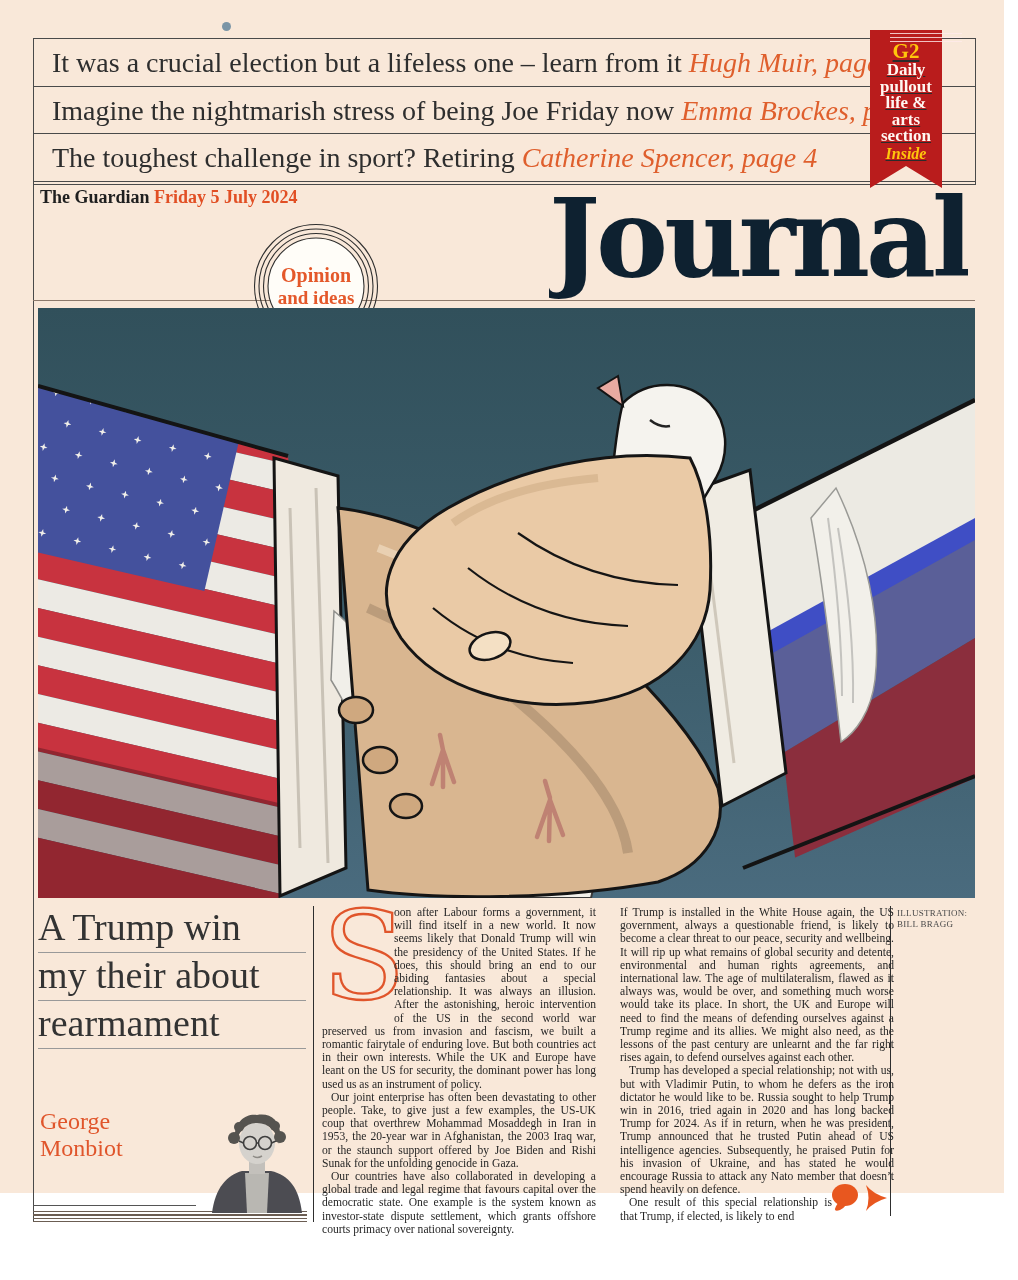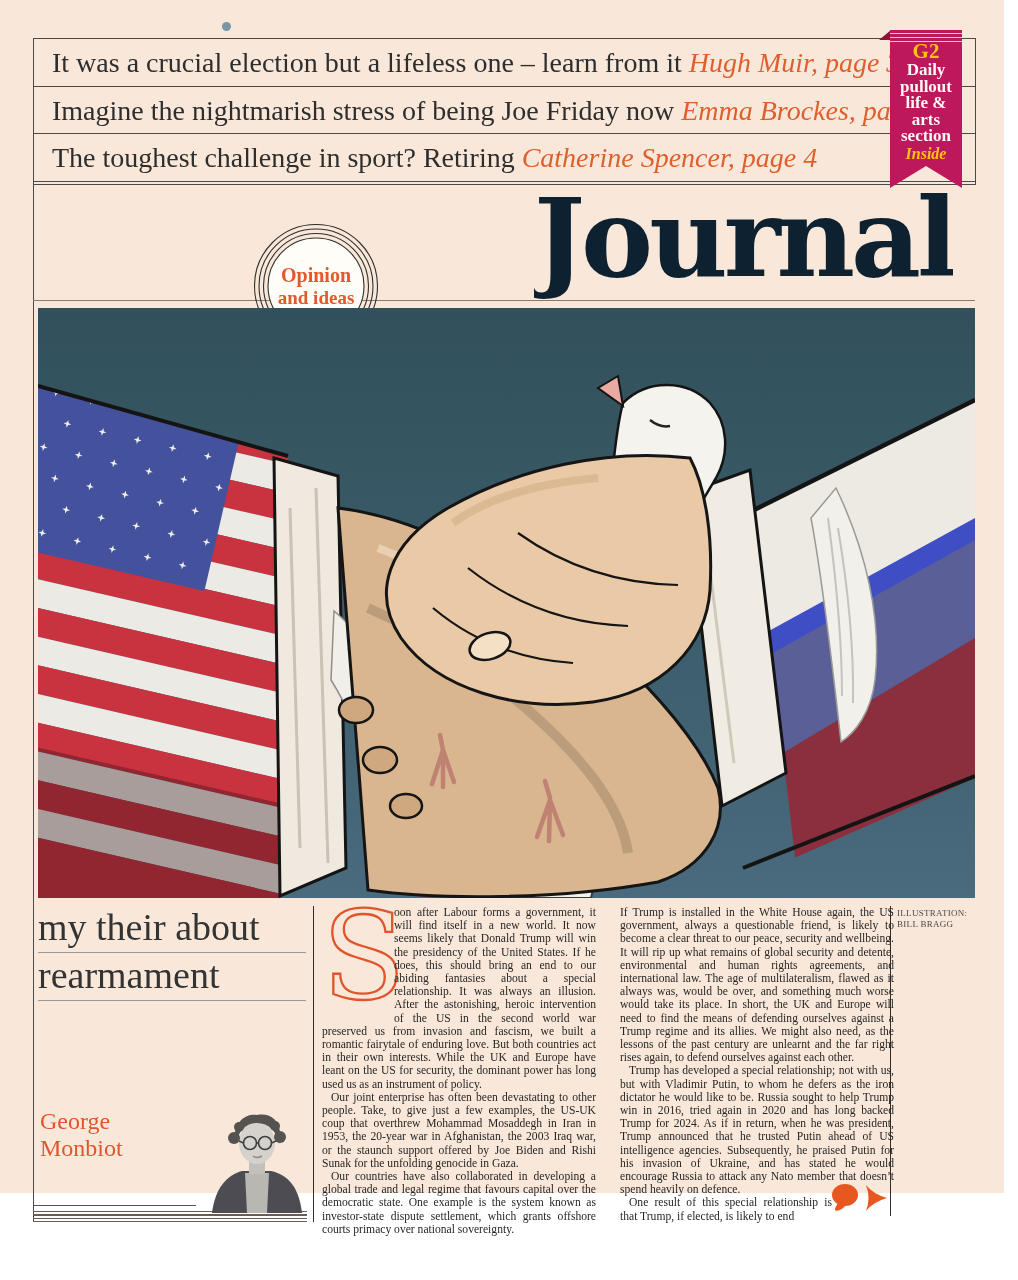--- a/index.html
+++ b/index.html
@@ -17,38 +17,38 @@
   .teaser-row{height:46.5px;line-height:47px;border-bottom:1.5px solid #4a4a4a;
               padding-left:19px;font-size:28px;color:#2e2e2e;white-space:nowrap;overflow:hidden;}
   .teaser-cite{font-style:italic;color:#df5f2d;}
   #teaser-underline{left:33px;top:184px;width:942px;height:1px;background:#4a4a4a;}
 
   
   #left-rule{left:33px;top:38px;width:1px;height:1184px;background:#4a4a4a;}
   #right-rule{left:975px;top:38px;width:1px;height:147px;background:#4a4a4a;}
 
   
-  #ribbon{left:890px;top:30px;width:72px;height:158px;background:#be185d;
+  #ribbon{left:870px;top:30px;width:72px;height:158px;background:#b91c1c;
           clip-path:polygon(0 0,100% 0,100% 100%,50% 86%,0 100%);
-          text-align:center;z-index:6;}
+          text-align:center;z-index:6;text-decoration:underline;}
   #ribbon-fold{left:879px;top:30px;width:12px;height:10px;background:#8c1238;
                clip-path:polygon(100% 0,100% 100%,0 100%);z-index:5;}
   #ribbon-toplines{left:890px;top:33px;width:72px;height:9px;z-index:7;
        background:repeating-linear-gradient(to bottom, rgba(255,235,235,.8) 0 1px, transparent 1px 4px);}
   .ribbon-g2{margin-top:11px;font-size:21px;line-height:21px;font-weight:bold;color:#ffc60c;}
   .ribbon-line{font-size:17px;line-height:16.5px;font-weight:bold;color:#fff7f2;}
   .ribbon-inside{font-size:16px;line-height:18px;font-weight:bold;font-style:italic;color:#ffc60c;}
 
   
   #dateline{left:40px;top:187px;font-size:18px;font-weight:bold;white-space:nowrap;}
   #dateline .pub{color:#1f1f1f;}
   #dateline .date{color:#e14f24;}
 
   
-  #masthead{left:534px;top:180px;width:419px;height:120px;overflow:hidden;}
+  #masthead{left:549px;top:180px;width:419px;height:120px;overflow:hidden;}
   #masthead span{font-family:"DejaVu Serif", serif;font-weight:bold;font-size:108px;
                  line-height:116px;letter-spacing:-4px;color:#0e2130;white-space:nowrap;}
   #mast-rule{left:33px;top:300px;width:942px;height:1px;background:#8d7a6c;}
 
   
   #badge{left:250px;top:220px;width:132px;height:88px;overflow:hidden;z-index:2;}
 
   
   #illo{left:38px;top:308px;width:937px;height:590px;z-index:3;}
 
@@ -109,20 +109,24 @@
     <div class="ribbon-g2">G2</div>
     <div class="ribbon-line">Daily</div>
     <div class="ribbon-line">pullout</div>
     <div class="ribbon-line">life &amp;</div>
     <div class="ribbon-line">arts</div>
     <div class="ribbon-line">section</div>
     <div class="ribbon-inside">Inside</div>
   </div>
   <div class="abs" id="ribbon-toplines"></div>
 
+  <div class="abs" id="dateline">
+    <span class="pub">The Guardian</span>
+    <span class="date">Friday 5 July 2024</span>
+  </div>
 
   <div class="abs" id="masthead">
     <span>Journal</span>
   </div>
   <div class="abs" id="mast-rule"></div>
 
   <div class="abs" id="badge">
     <svg width="132" height="132" viewBox="0 0 132 132">
       <circle cx="66" cy="66" r="61.5" fill="none" stroke="#2f2f2f" stroke-width="1.1"></circle>
       <circle cx="66" cy="66" r="57" fill="none" stroke="#2f2f2f" stroke-width="1.1"></circle>
@@ -260,20 +264,21 @@
       <path d="M560,170 C500,175 450,190 415,215" stroke="#c9a87f" stroke-width="8" fill="none" opacity="0.5"></path>
 
       <g stroke="#bf8273" stroke-width="4.5" fill="none" stroke-linecap="round">
         <path d="M405,442 l-11,34 M405,442 l0,37 M405,442 l11,32 M405,442 l-3,-15"></path>
         <path d="M512,492 l-13,37 M512,492 l-1,41 M512,492 l13,35 M512,490 l-5,-17"></path>
       </g>
     </svg>
   </div>
 
   <div class="abs" id="headline">
+    <div class="h-line">A Trump win</div>
     <div class="h-line">my their about</div>
     <div class="h-line">rearmament</div>
   </div>
 
   <div class="abs" id="byline">
     <div>George</div>
     <div>Monbiot</div>
   </div>
   <div class="abs" id="byline-rule"></div>
   <div class="abs" id="bottom-rules"></div>

